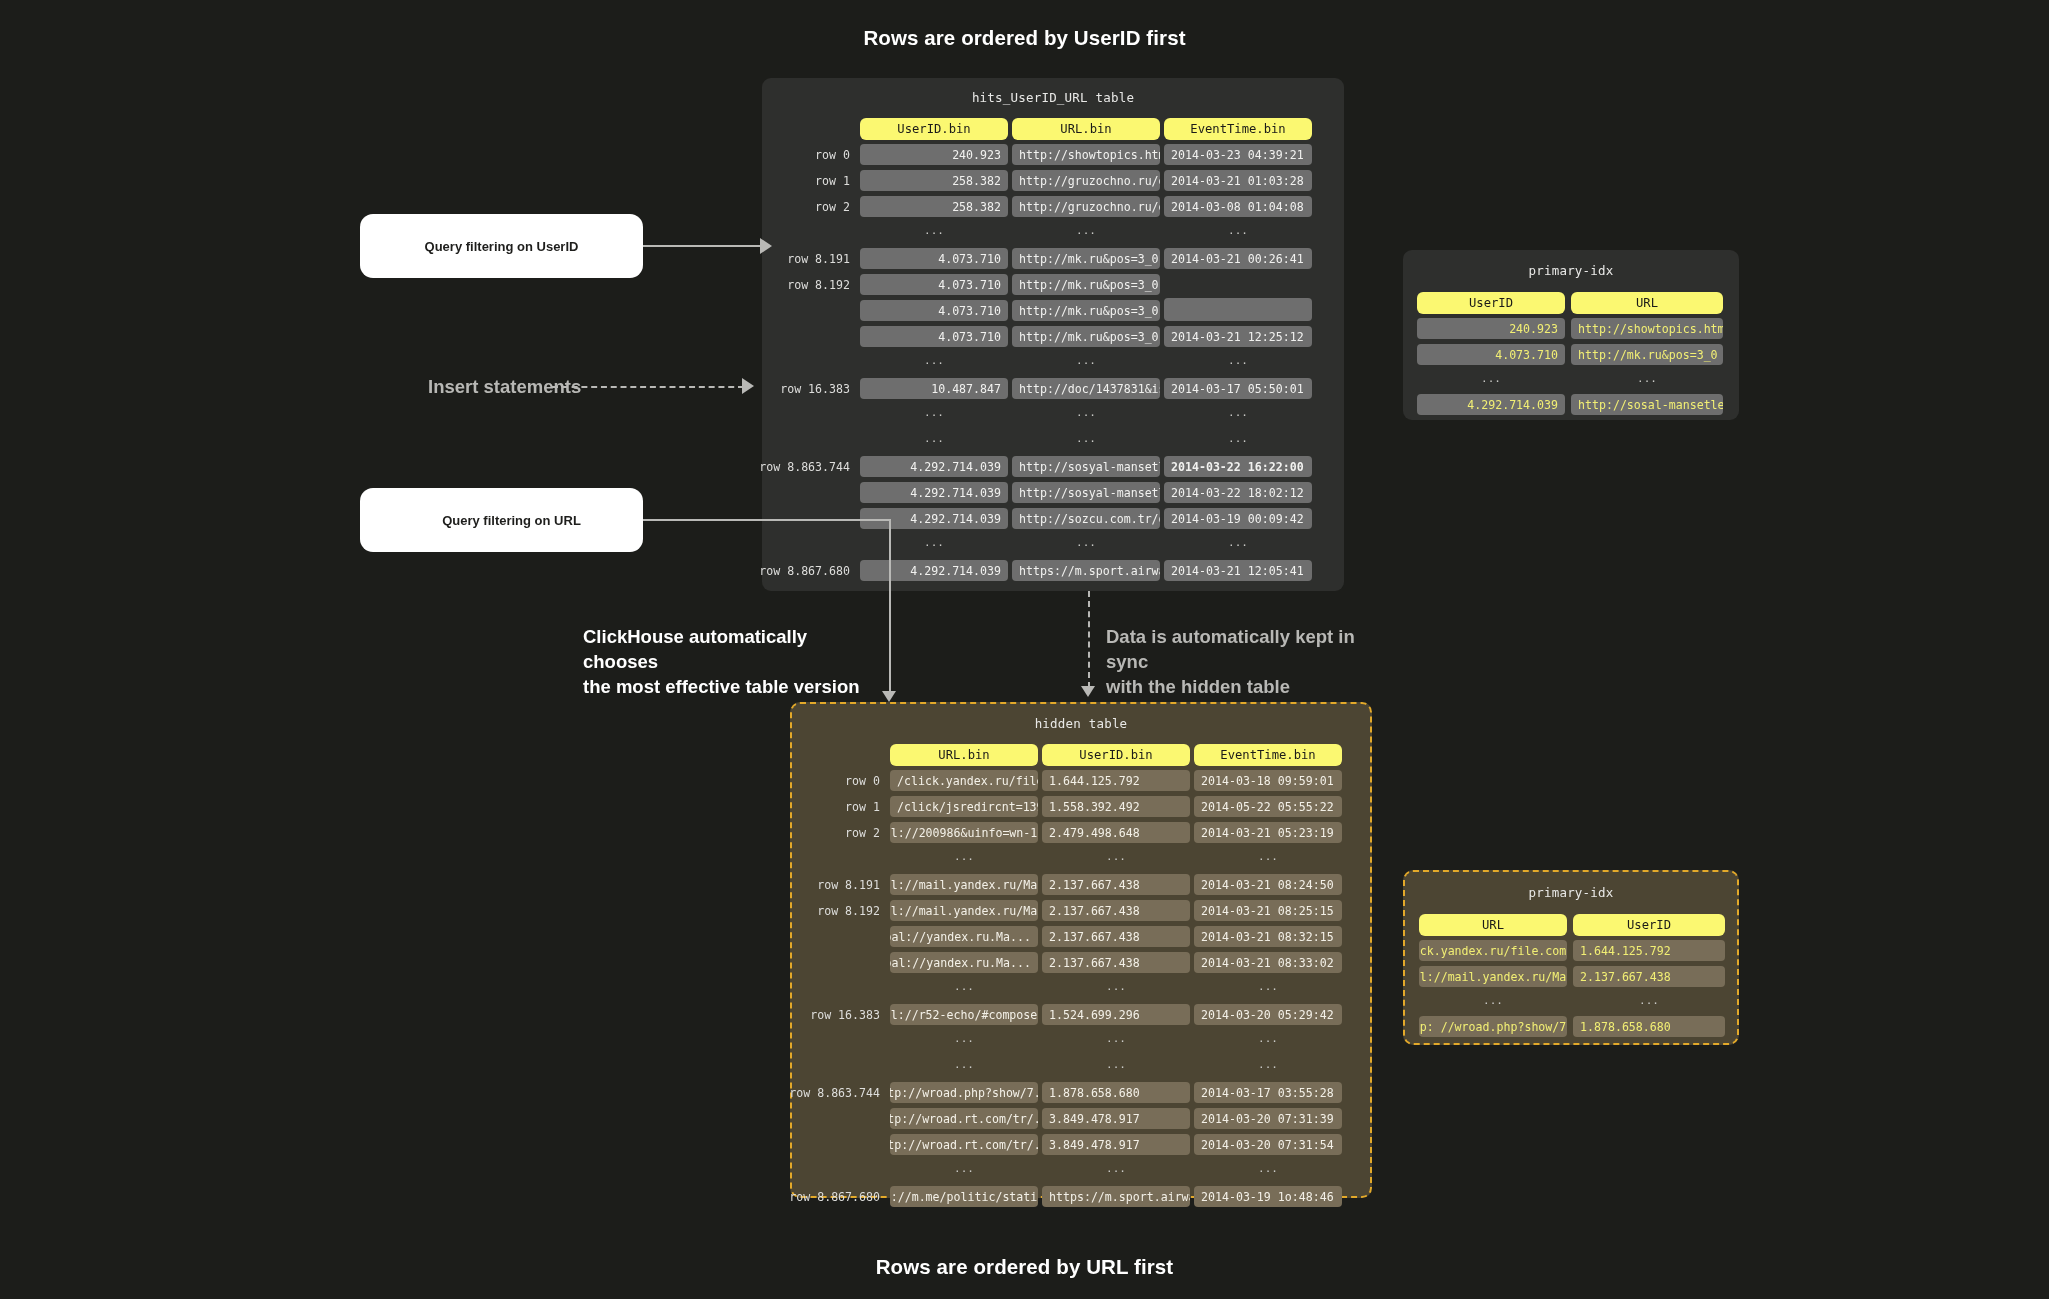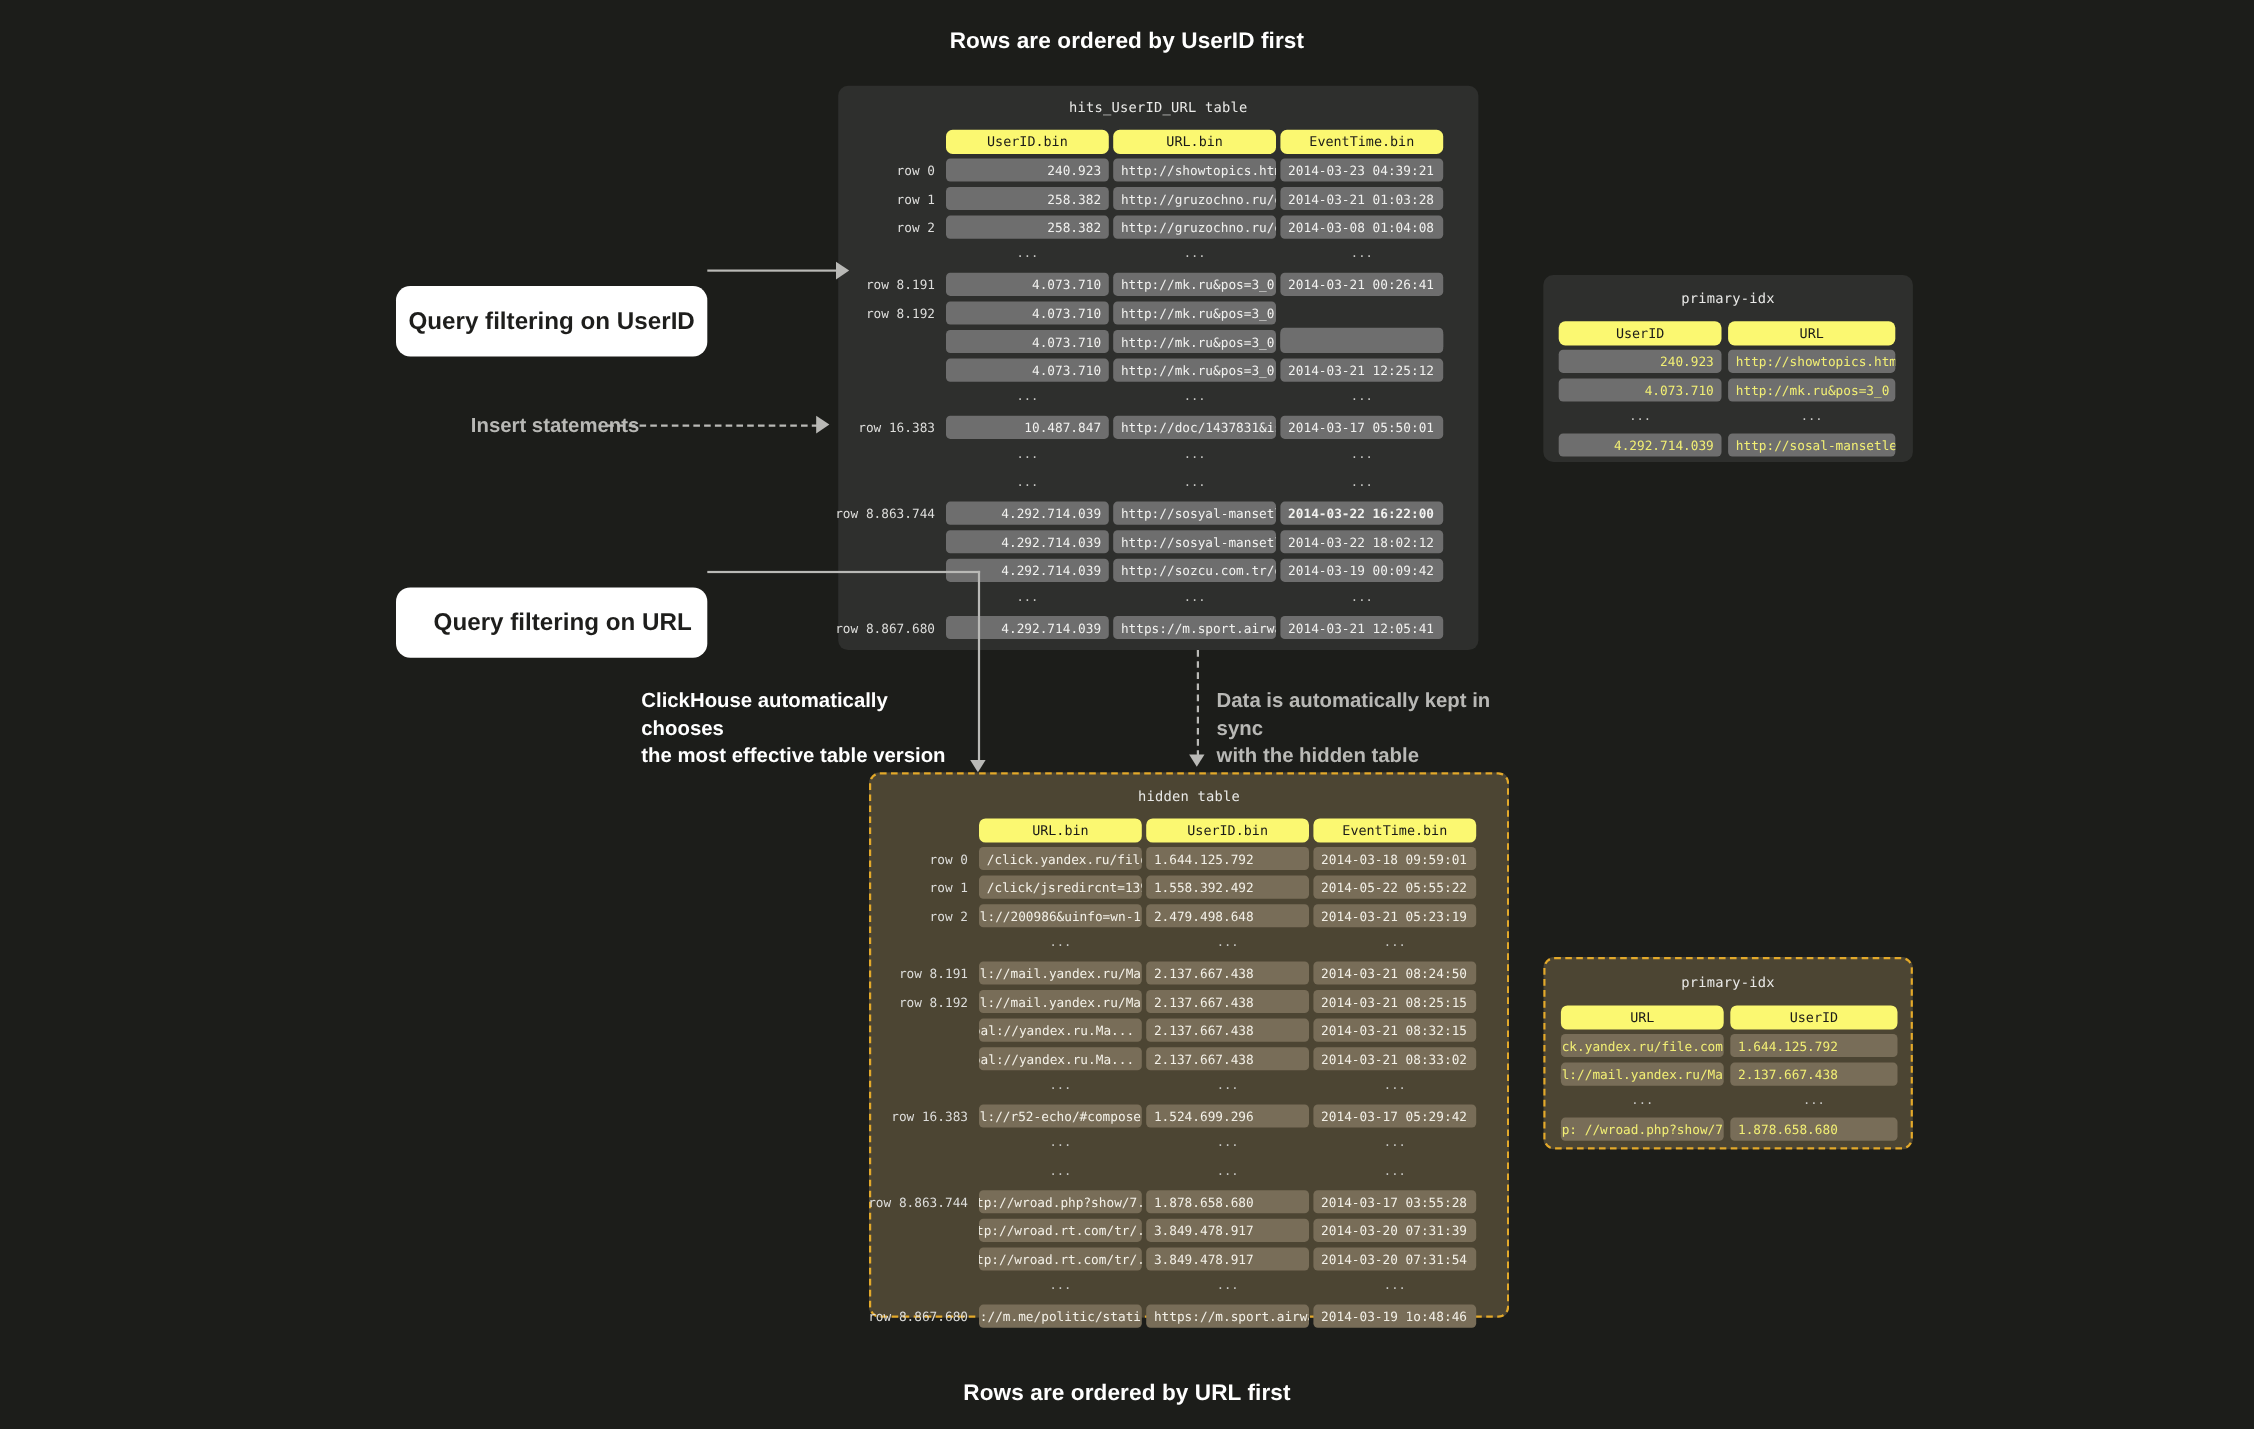--- a/index.html
+++ b/index.html
@@ -101,28 +101,27 @@
   .idx-olive{background:#4c4533;border:2px dashed #e3a92a;border-radius:10px;}
   .idx-cell{color:#f2ef74;}
   .idx-cell-olive{color:#f2ef74;}
 
   
   .callout{
     position:absolute;
     background:#ffffff;
     border-radius:13px;
     color:#1e1e1c;
-    font-size:22px;
+    font-size:13px;
     font-weight:bold;
     display:flex;
     align-items:center;
     justify-content:center;
     text-align:center;
     box-sizing:border-box;
-    margin-top:46px;
   }
 
   
   .annot{
     position:absolute;
     font-size:18.5px;
     font-weight:bold;
     line-height:25px;
     white-space:pre-line;
   }
@@ -369,21 +368,21 @@
           <span>.</span>
         </div>
         <div class="dots" style="left:402px;top:274px;width:148px;">
           <span>.</span>
           <span>.</span>
           <span>.</span>
         </div>
         <div class="rowlab" style="left:-22px;top:300px;width:110px;">row 16.383</div>
         <div class="cell cell-olive c-center" style="left:98px;top:300px;width:148px;">goal://r52-echo/#compose...</div>
         <div class="cell cell-olive c-left" style="left:250px;top:300px;width:148px;">1.524.699.296</div>
-        <div class="cell cell-olive c-left" style="left:402px;top:300px;width:148px;">2014-03-17 05:29:42</div>
+        <div class="cell cell-olive c-left" style="left:402px;top:300px;width:148px;">2014-03-20 05:29:42</div>
         <div class="dots" style="left:98px;top:326px;width:148px;">
           <span>.</span>
           <span>.</span>
           <span>.</span>
         </div>
         <div class="dots" style="left:250px;top:326px;width:148px;">
           <span>.</span>
           <span>.</span>
           <span>.</span>
         </div>

